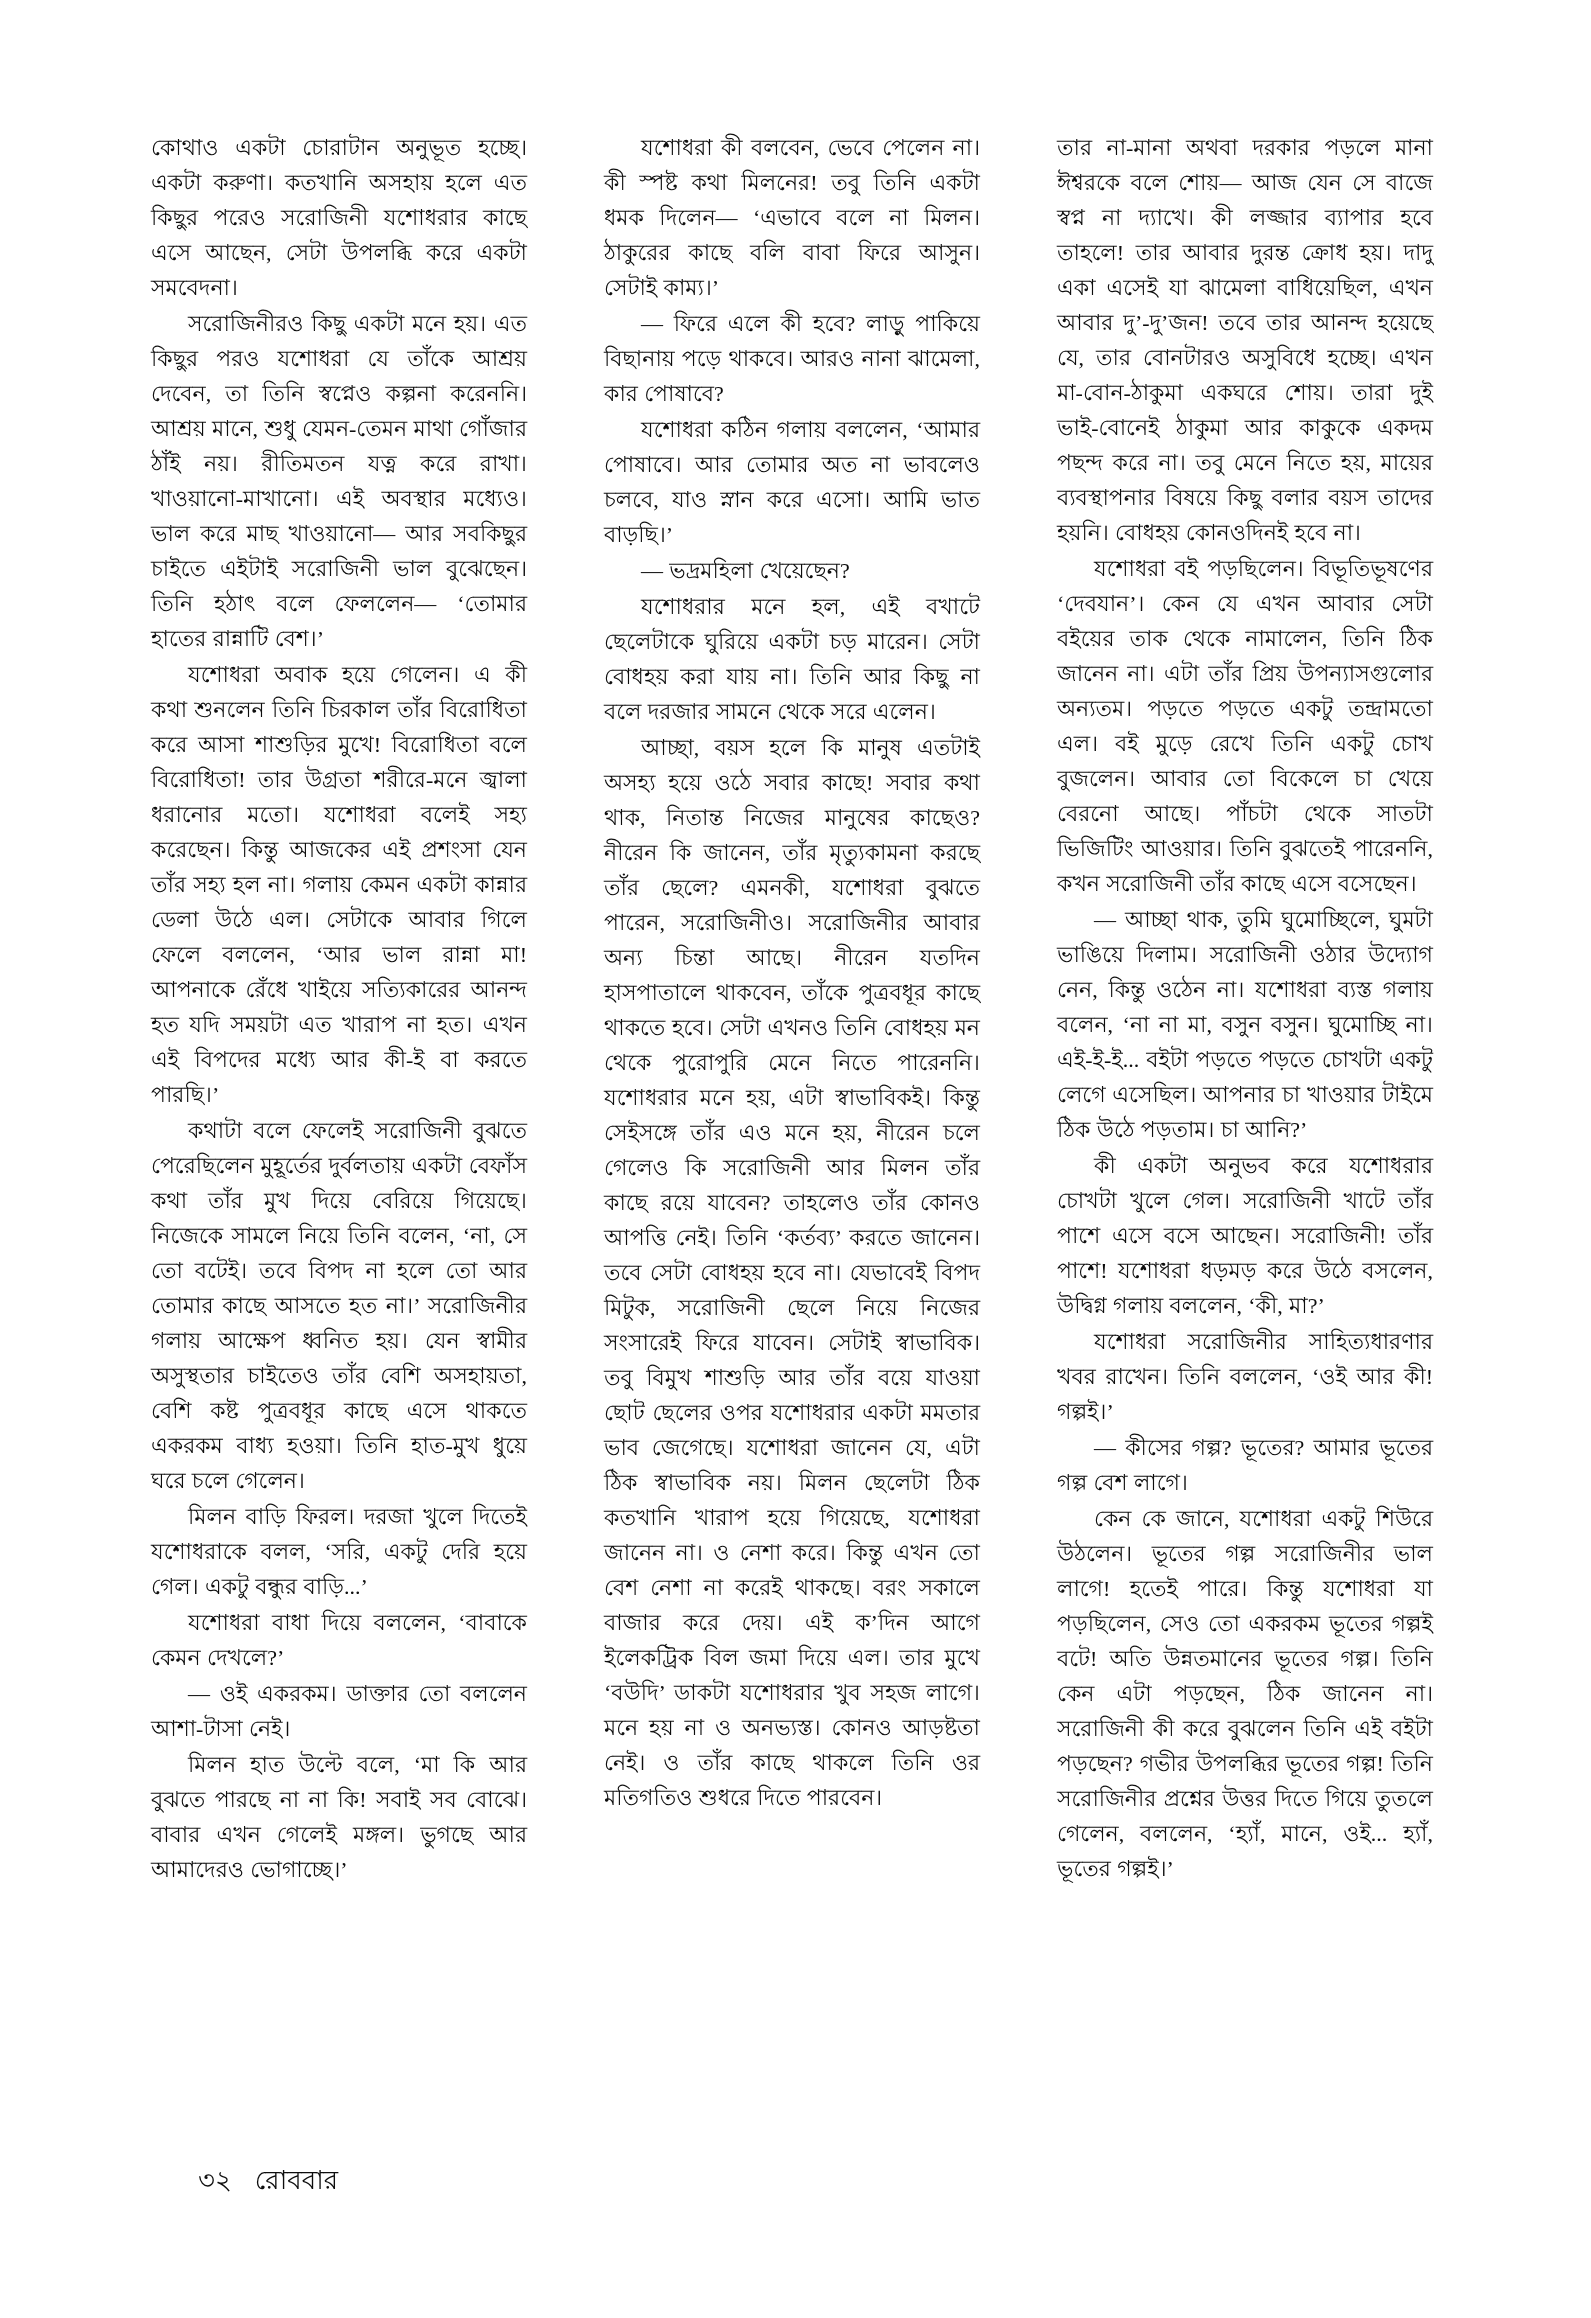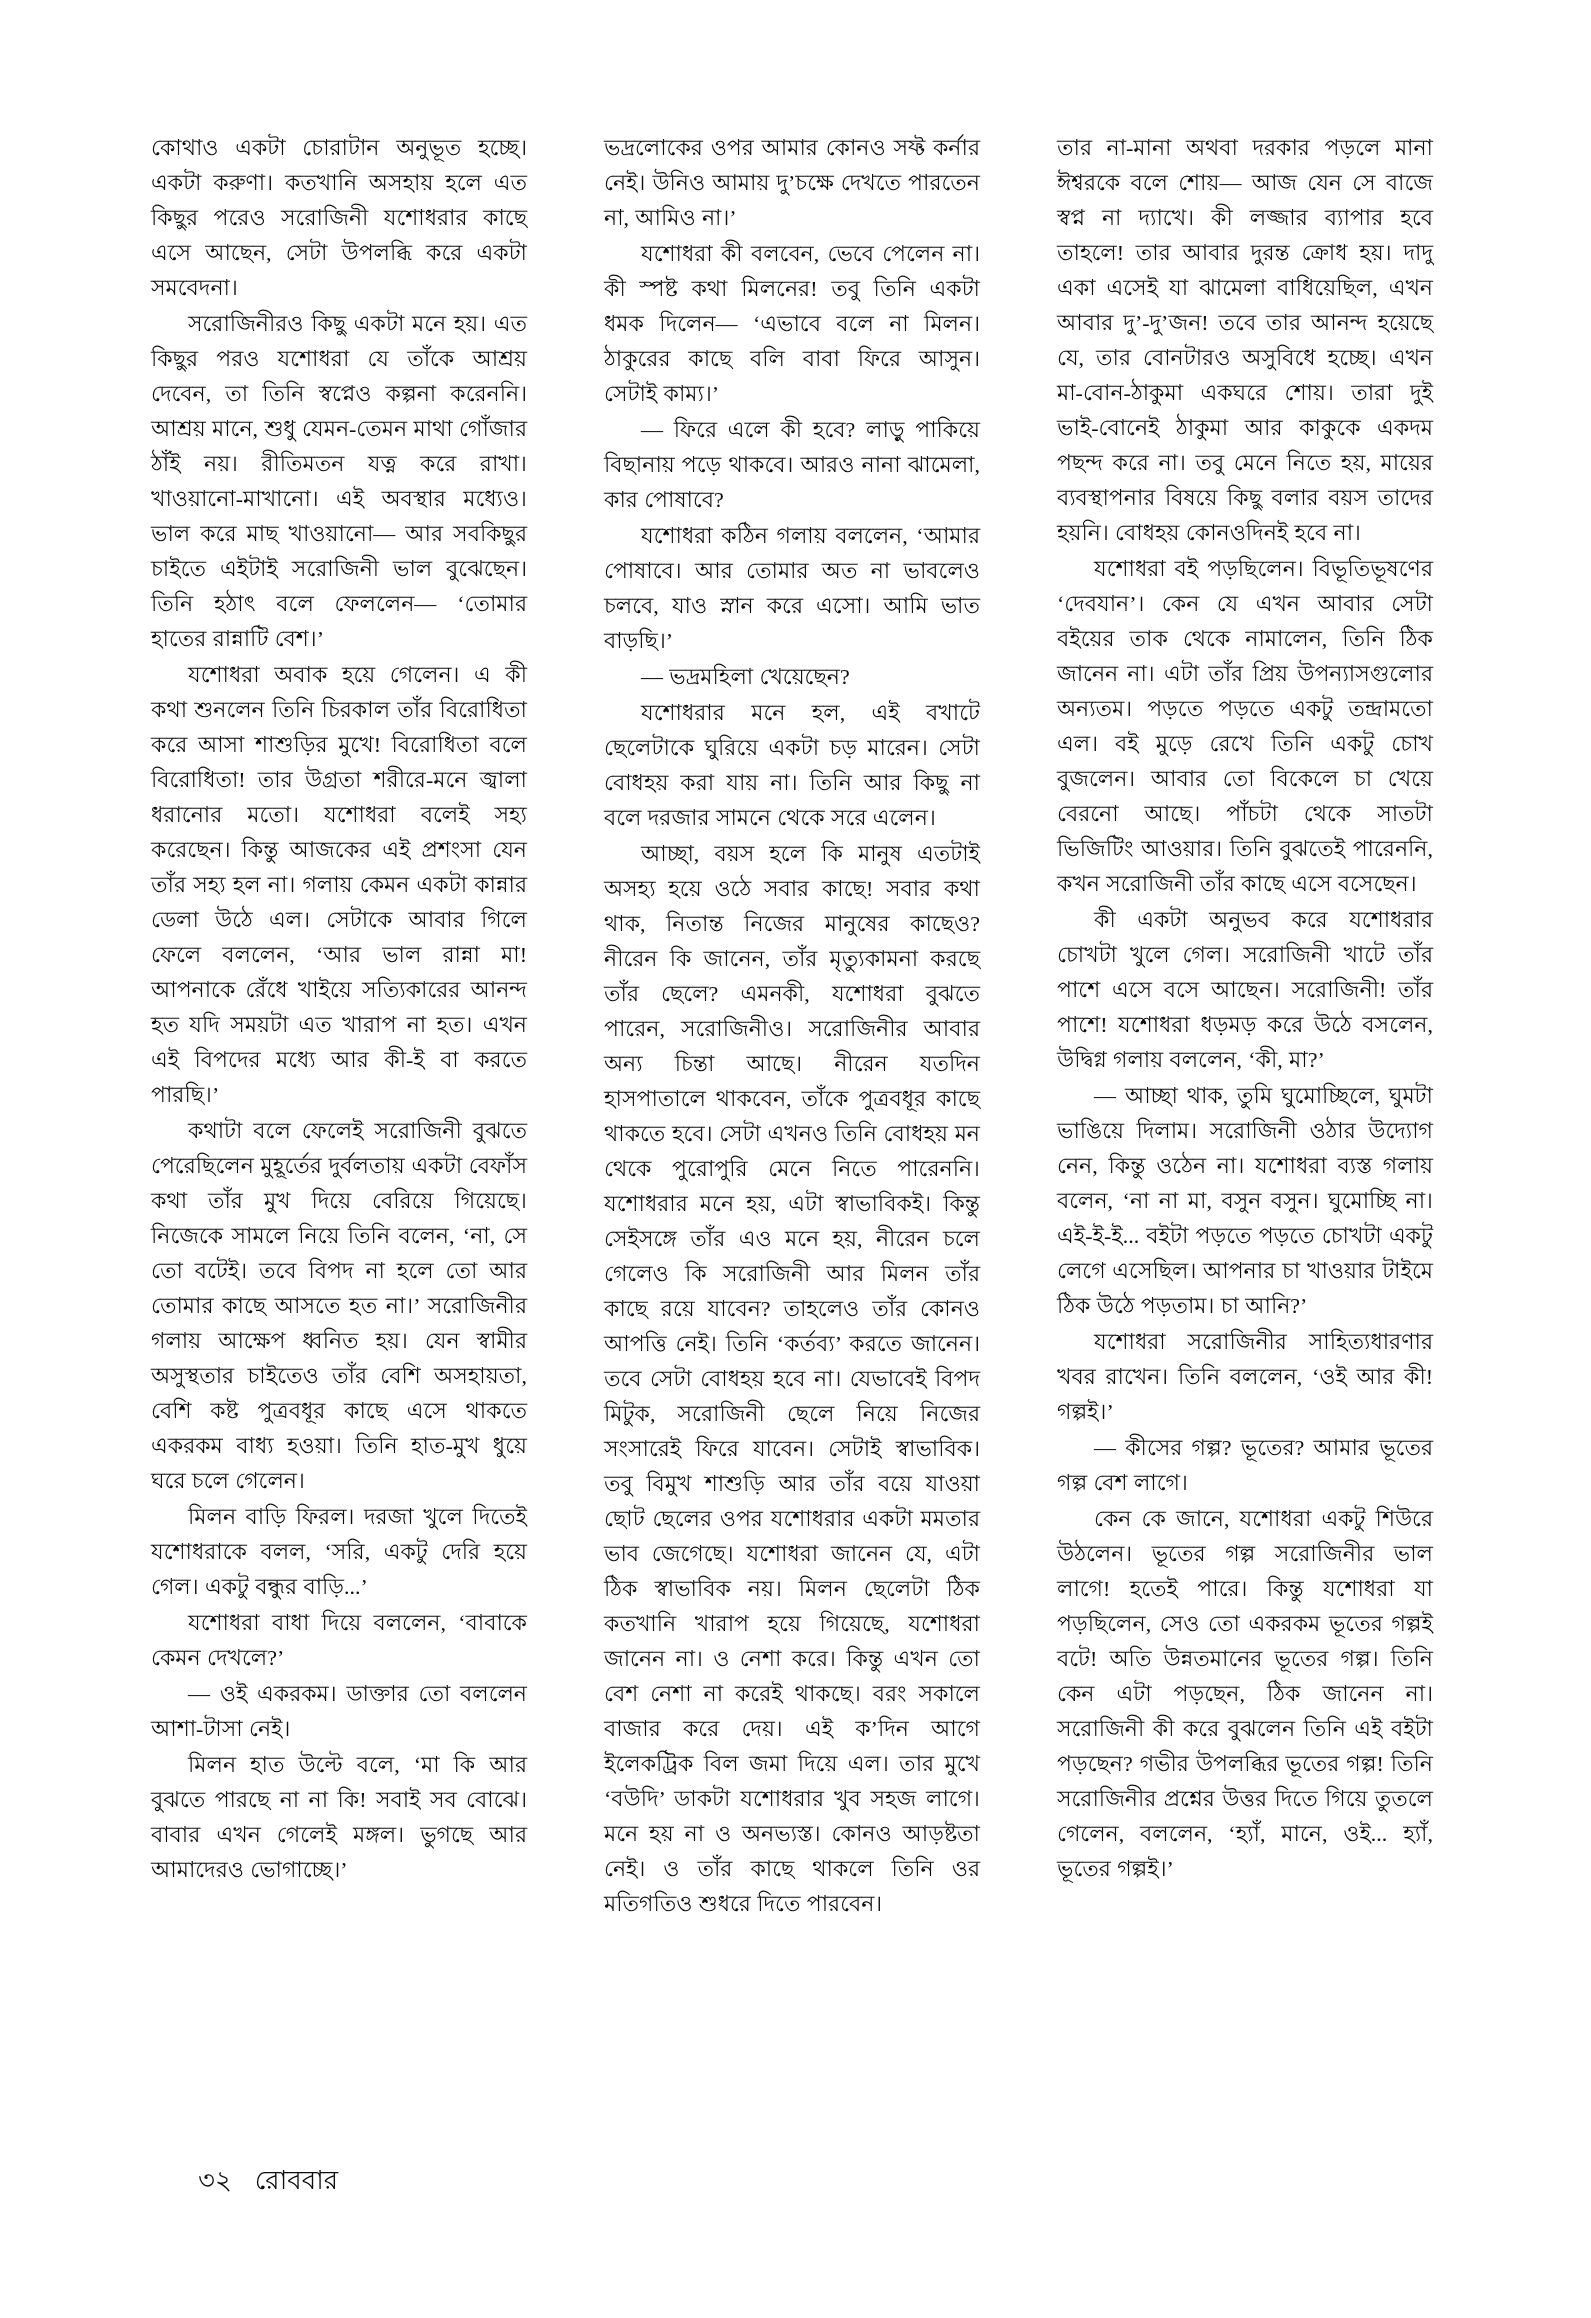--- a/index.html
+++ b/index.html
@@ -67,33 +67,32 @@
         <p class="para">কোথাও একটা চোরাটান অনুভূত হচ্ছে। একটা করুণা। কতখানি অসহায় হলে এত কিছুর পরেও সরোজিনী যশোধরার কাছে এসে আছেন, সেটা উপলব্ধি করে একটা সমবেদনা।</p>
         <p class="para indent">সরোজিনীরও কিছু একটা মনে হয়। এত কিছুর পরও যশোধরা যে তাঁকে আশ্রয় দেবেন, তা তিনি স্বপ্নেও কল্পনা করেননি। আশ্রয় মানে, শুধু যেমন-তেমন মাথা গোঁজার ঠাঁই নয়। রীতিমতন যত্ন করে রাখা। খাওয়ানো-মাখানো। এই অবস্থার মধ্যেও। ভাল করে মাছ খাওয়ানো— আর সবকিছুর চাইতে এইটাই সরোজিনী ভাল বুঝেছেন। তিনি হঠাৎ বলে ফেললেন— ‘তোমার হাতের রান্নাটি বেশ।’</p>
         <p class="para indent">যশোধরা অবাক হয়ে গেলেন। এ কী কথা শুনলেন তিনি চিরকাল তাঁর বিরোধিতা করে আসা শাশুড়ির মুখে! বিরোধিতা বলে বিরোধিতা! তার উগ্রতা শরীরে-মনে জ্বালা ধরানোর মতো। যশোধরা বলেই সহ্য করেছেন। কিন্তু আজকের এই প্রশংসা যেন তাঁর সহ্য হল না। গলায় কেমন একটা কান্নার ডেলা উঠে এল। সেটাকে আবার গিলে ফেলে বললেন, ‘আর ভাল রান্না মা! আপনাকে রেঁধে খাইয়ে সত্যিকারের আনন্দ হত যদি সময়টা এত খারাপ না হত। এখন এই বিপদের মধ্যে আর কী-ই বা করতে পারছি।’</p>
         <p class="para indent">কথাটা বলে ফেলেই সরোজিনী বুঝতে পেরেছিলেন মুহূর্তের দুর্বলতায় একটা বেফাঁস কথা তাঁর মুখ দিয়ে বেরিয়ে গিয়েছে। নিজেকে সামলে নিয়ে তিনি বলেন, ‘না, সে তো বটেই। তবে বিপদ না হলে তো আর তোমার কাছে আসতে হত না।’ সরোজিনীর গলায় আক্ষেপ ধ্বনিত হয়। যেন স্বামীর অসুস্থতার চাইতেও তাঁর বেশি অসহায়তা, বেশি কষ্ট পুত্রবধূর কাছে এসে থাকতে একরকম বাধ্য হওয়া। তিনি হাত-মুখ ধুয়ে ঘরে চলে গেলেন।</p>
         <p class="para indent">মিলন বাড়ি ফিরল। দরজা খুলে দিতেই যশোধরাকে বলল, ‘সরি, একটু দেরি হয়ে গেল। একটু বন্ধুর বাড়ি...’</p>
         <p class="para indent">যশোধরা বাধা দিয়ে বললেন, ‘বাবাকে কেমন দেখলে?’</p>
         <p class="para indent">— ওই একরকম। ডাক্তার তো বললেন আশা-টাসা নেই।</p>
         <p class="para indent">মিলন হাত উল্টে বলে, ‘মা কি আর বুঝতে পারছে না না কি! সবাই সব বোঝে। বাবার এখন গেলেই মঙ্গল। ভুগছে আর আমাদেরও ভোগাচ্ছে।’</p>
       </div>
     <div class="col">
-        <p class="para">ভদ্রলোকের ওপর আমার কোনও সফ্ট কর্নার নেই। উনিও আমায় দু’চক্ষে দেখতে পারতেন না, আমিও না।’</p>
         <p class="para indent">যশোধরা কী বলবেন, ভেবে পেলেন না। কী স্পষ্ট কথা মিলনের! তবু তিনি একটা ধমক দিলেন— ‘এভাবে বলে না মিলন। ঠাকুরের কাছে বলি বাবা ফিরে আসুন। সেটাই কাম্য।’</p>
         <p class="para indent">— ফিরে এলে কী হবে? লাড়ু পাকিয়ে বিছানায় পড়ে থাকবে। আরও নানা ঝামেলা, কার পোষাবে?</p>
         <p class="para indent">যশোধরা কঠিন গলায় বললেন, ‘আমার পোষাবে। আর তোমার অত না ভাবলেও চলবে, যাও স্নান করে এসো। আমি ভাত বাড়ছি।’</p>
         <p class="para indent">— ভদ্রমহিলা খেয়েছেন?</p>
         <p class="para indent">যশোধরার মনে হল, এই বখাটে ছেলেটাকে ঘুরিয়ে একটা চড় মারেন। সেটা বোধহয় করা যায় না। তিনি আর কিছু না বলে দরজার সামনে থেকে সরে এলেন।</p>
         <p class="para indent">আচ্ছা, বয়স হলে কি মানুষ এতটাই অসহ্য হয়ে ওঠে সবার কাছে! সবার কথা থাক, নিতান্ত নিজের মানুষের কাছেও? নীরেন কি জানেন, তাঁর মৃত্যুকামনা করছে তাঁর ছেলে? এমনকী, যশোধরা বুঝতে পারেন, সরোজিনীও। সরোজিনীর আবার অন্য চিন্তা আছে। নীরেন যতদিন হাসপাতালে থাকবেন, তাঁকে পুত্রবধূর কাছে থাকতে হবে। সেটা এখনও তিনি বোধহয় মন থেকে পুরোপুরি মেনে নিতে পারেননি। যশোধরার মনে হয়, এটা স্বাভাবিকই। কিন্তু সেইসঙ্গে তাঁর এও মনে হয়, নীরেন চলে গেলেও কি সরোজিনী আর মিলন তাঁর কাছে রয়ে যাবেন? তাহলেও তাঁর কোনও আপত্তি নেই। তিনি ‘কর্তব্য’ করতে জানেন। তবে সেটা বোধহয় হবে না। যেভাবেই বিপদ মিটুক, সরোজিনী ছেলে নিয়ে নিজের সংসারেই ফিরে যাবেন। সেটাই স্বাভাবিক। তবু বিমুখ শাশুড়ি আর তাঁর বয়ে যাওয়া ছোট ছেলের ওপর যশোধরার একটা মমতার ভাব জেগেছে। যশোধরা জানেন যে, এটা ঠিক স্বাভাবিক নয়। মিলন ছেলেটা ঠিক কতখানি খারাপ হয়ে গিয়েছে, যশোধরা জানেন না। ও নেশা করে। কিন্তু এখন তো বেশ নেশা না করেই থাকছে। বরং সকালে বাজার করে দেয়। এই ক’দিন আগে ইলেকট্রিক বিল জমা দিয়ে এল। তার মুখে ‘বউদি’ ডাকটা যশোধরার খুব সহজ লাগে। মনে হয় না ও অনভ্যস্ত। কোনও আড়ষ্টতা নেই। ও তাঁর কাছে থাকলে তিনি ওর মতিগতিও শুধরে দিতে পারবেন।</p>
       </div>
     <div class="col">
         <p class="para">তার না-মানা অথবা দরকার পড়লে মানা ঈশ্বরকে বলে শোয়— আজ যেন সে বাজে স্বপ্ন না দ্যাখে। কী লজ্জার ব্যাপার হবে তাহলে! তার আবার দুরন্ত ক্রোধ হয়। দাদু একা এসেই যা ঝামেলা বাধিয়েছিল, এখন আবার দু’-দু’জন! তবে তার আনন্দ হয়েছে যে, তার বোনটারও অসুবিধে হচ্ছে। এখন মা-বোন-ঠাকুমা একঘরে শোয়। তারা দুই ভাই-বোনেই ঠাকুমা আর কাকুকে একদম পছন্দ করে না। তবু মেনে নিতে হয়, মায়ের ব্যবস্থাপনার বিষয়ে কিছু বলার বয়স তাদের হয়নি। বোধহয় কোনওদিনই হবে না।</p>
         <p class="para indent">যশোধরা বই পড়ছিলেন। বিভূতিভূষণের ‘দেবযান’। কেন যে এখন আবার সেটা বইয়ের তাক থেকে নামালেন, তিনি ঠিক জানেন না। এটা তাঁর প্রিয় উপন্যাসগুলোর অন্যতম। পড়তে পড়তে একটু তন্দ্রামতো এল। বই মুড়ে রেখে তিনি একটু চোখ বুজলেন। আবার তো বিকেলে চা খেয়ে বেরনো আছে। পাঁচটা থেকে সাতটা ভিজিটিং আওয়ার। তিনি বুঝতেই পারেননি, কখন সরোজিনী তাঁর কাছে এসে বসেছেন।</p>
+        <p class="para indent">— আচ্ছা থাক, তুমি ঘুমোচ্ছিলে, ঘুমটা ভাঙিয়ে দিলাম। সরোজিনী ওঠার উদ্যোগ নেন, কিন্তু ওঠেন না। যশোধরা ব্যস্ত গলায় বলেন, ‘না না মা, বসুন বসুন। ঘুমোচ্ছি না। এই-ই-ই... বইটা পড়তে পড়তে চোখটা একটু লেগে এসেছিল। আপনার চা খাওয়ার টাইমে ঠিক উঠে পড়তাম। চা আনি?’</p>
         <p class="para indent">কী একটা অনুভব করে যশোধরার চোখটা খুলে গেল। সরোজিনী খাটে তাঁর পাশে এসে বসে আছেন। সরোজিনী! তাঁর পাশে! যশোধরা ধড়মড় করে উঠে বসলেন, উদ্বিগ্ন গলায় বললেন, ‘কী, মা?’</p>
-        <p class="para indent">— আচ্ছা থাক, তুমি ঘুমোচ্ছিলে, ঘুমটা ভাঙিয়ে দিলাম। সরোজিনী ওঠার উদ্যোগ নেন, কিন্তু ওঠেন না। যশোধরা ব্যস্ত গলায় বলেন, ‘না না মা, বসুন বসুন। ঘুমোচ্ছি না। এই-ই-ই... বইটা পড়তে পড়তে চোখটা একটু লেগে এসেছিল। আপনার চা খাওয়ার টাইমে ঠিক উঠে পড়তাম। চা আনি?’</p>
         <p class="para indent">যশোধরা সরোজিনীর সাহিত্যধারণার খবর রাখেন। তিনি বললেন, ‘ওই আর কী! গল্পই।’</p>
         <p class="para indent">— কীসের গল্প? ভূতের? আমার ভূতের গল্প বেশ লাগে।</p>
         <p class="para indent">কেন কে জানে, যশোধরা একটু শিউরে উঠলেন। ভূতের গল্প সরোজিনীর ভাল লাগে! হতেই পারে। কিন্তু যশোধরা যা পড়ছিলেন, সেও তো একরকম ভূতের গল্পই বটে! অতি উন্নতমানের ভূতের গল্প। তিনি কেন এটা পড়ছেন, ঠিক জানেন না। সরোজিনী কী করে বুঝলেন তিনি এই বইটা পড়ছেন? গভীর উপলব্ধির ভূতের গল্প! তিনি সরোজিনীর প্রশ্নের উত্তর দিতে গিয়ে তুতলে গেলেন, বললেন, ‘হ্যাঁ, মানে, ওই... হ্যাঁ, ভূতের গল্পই।’</p>
       </div>
   </div>
   <div class="page-footer">
     <span class="pageno">৩২</span><span>রোববার</span>
   </div>
 </div>
 

